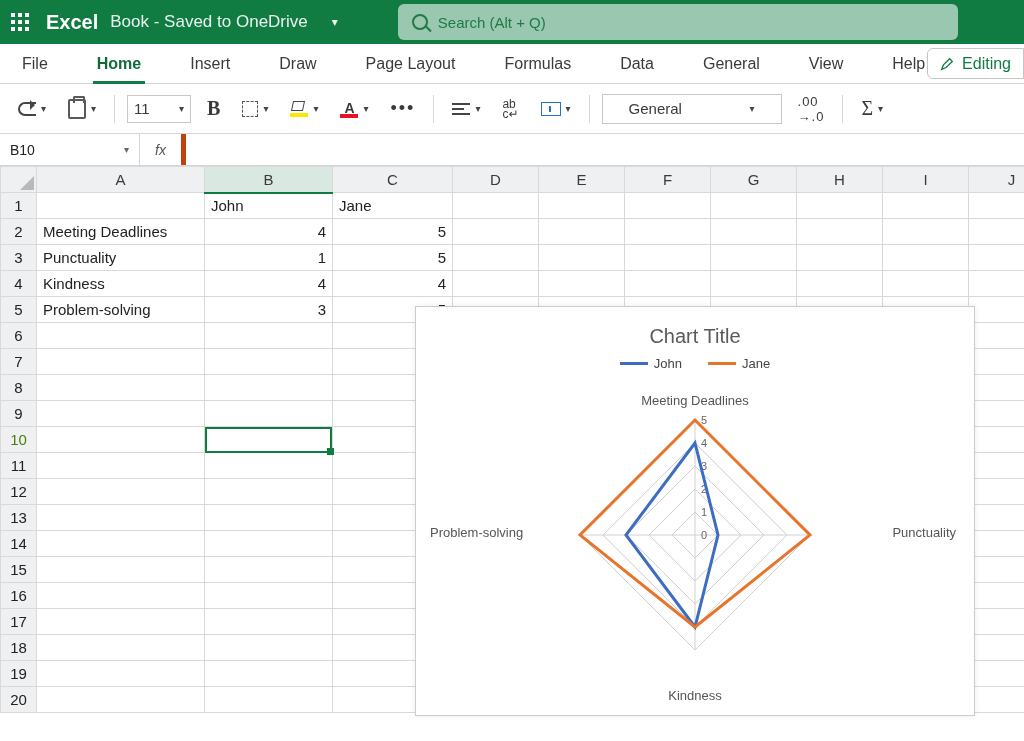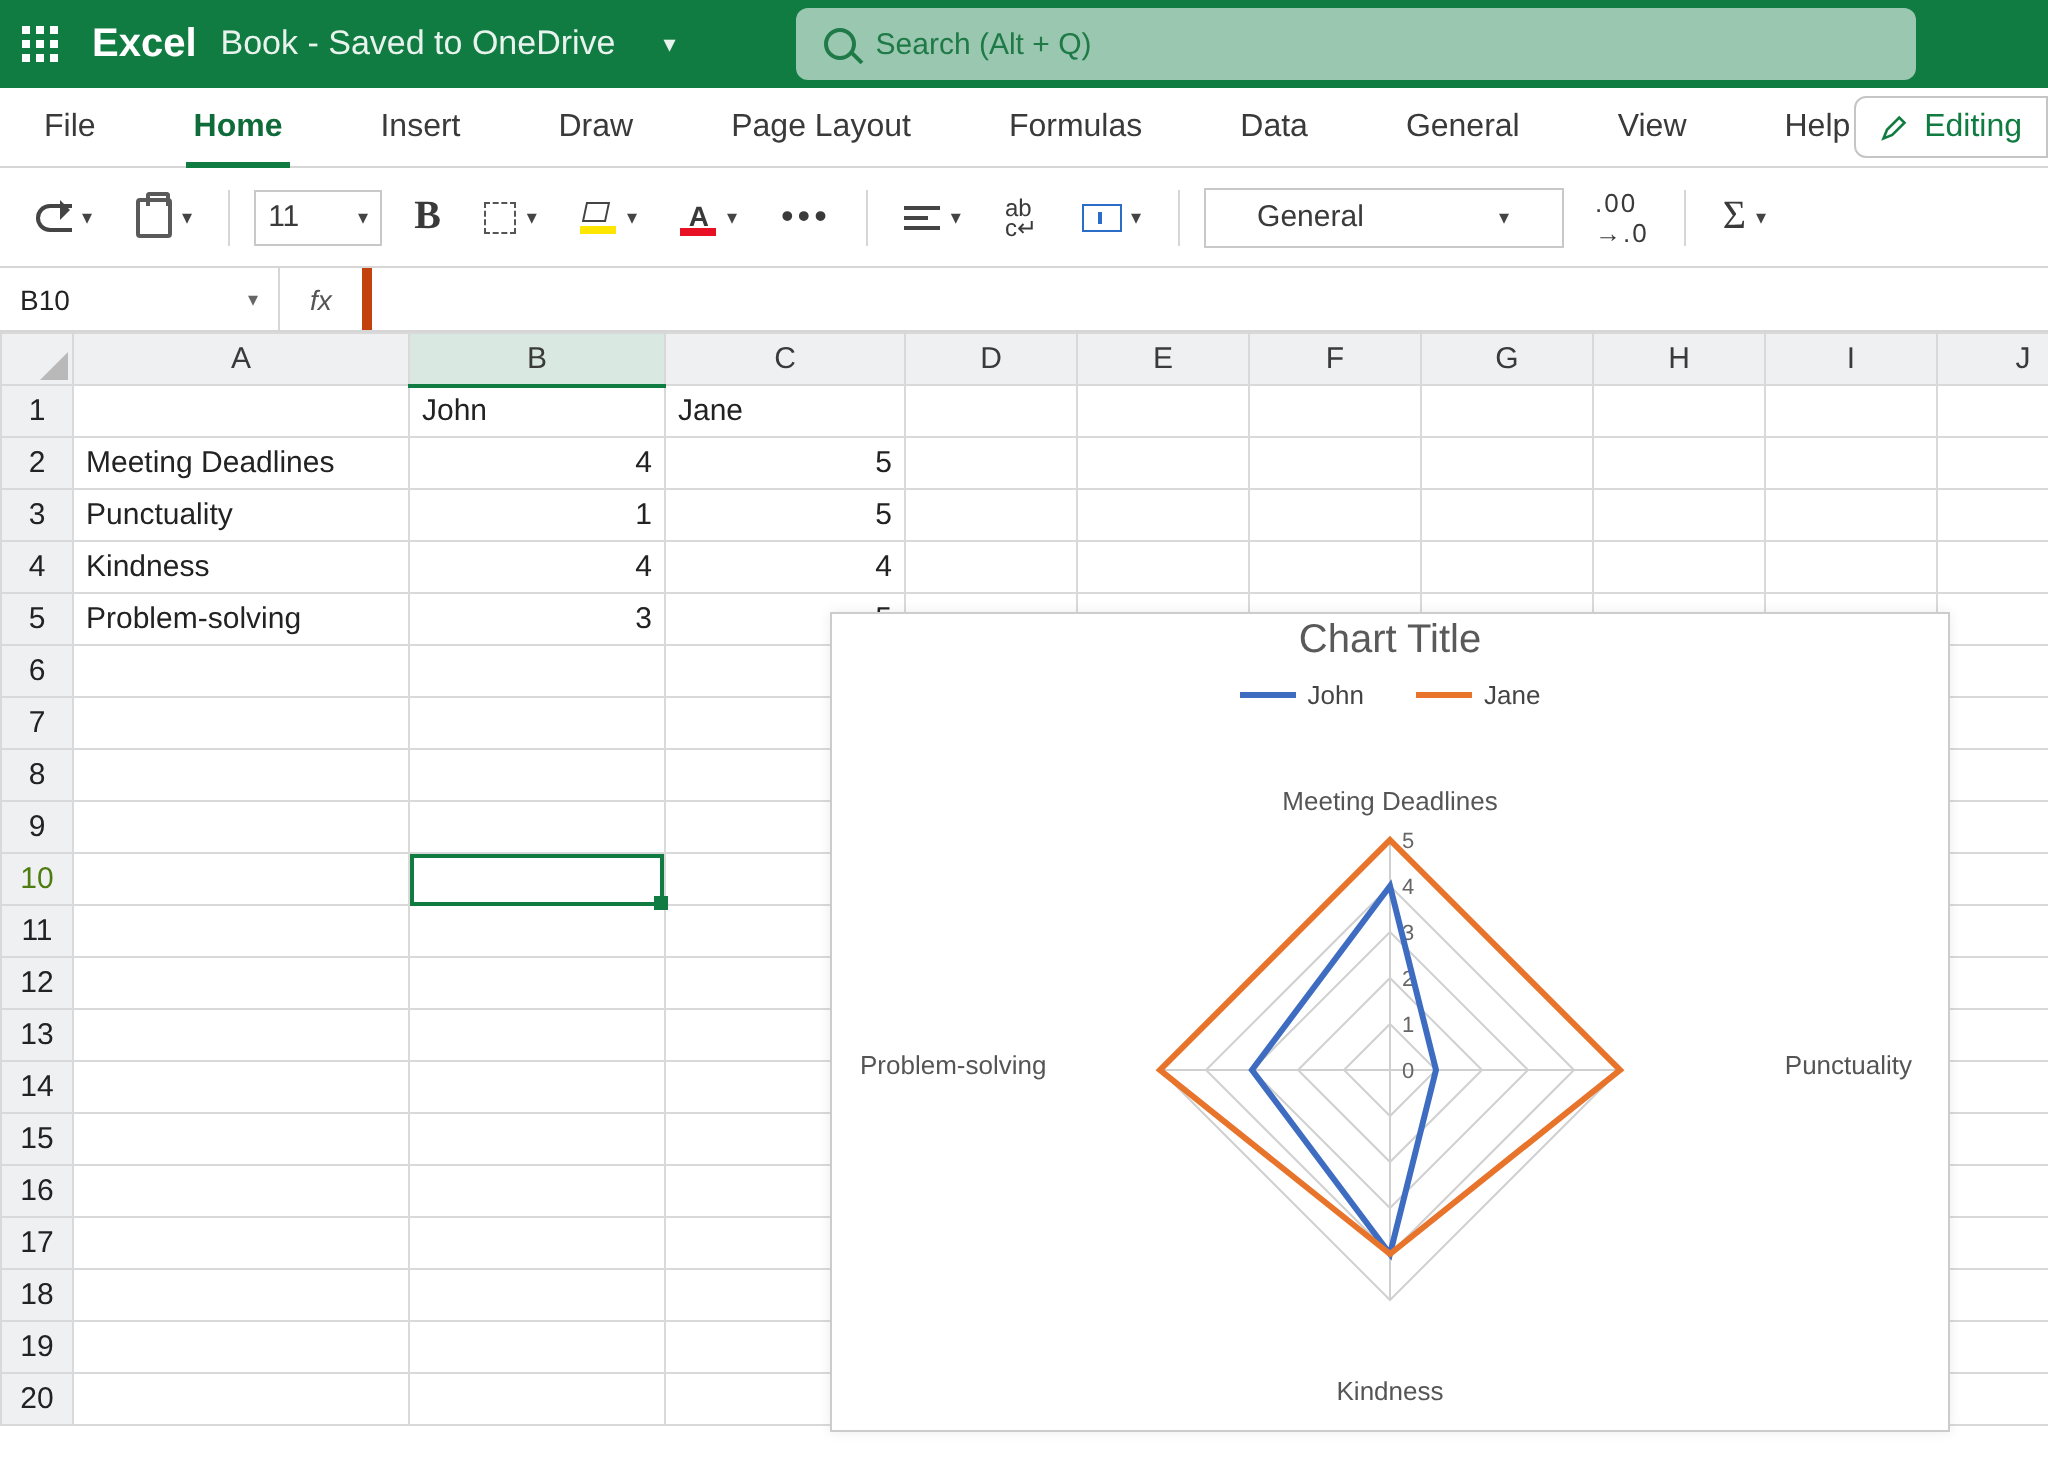--- a/index.html
+++ b/index.html
@@ -74,21 +74,21 @@
   table.sheet td.num { text-align:right; }
   th.col-B { background:#d9e8e0 !important; color:#0e6235; font-weight:600; border-bottom:2px solid #107c41 !important; }
   tbody tr.row-active th { color:#4d7c0f; font-weight:400; }
   .col-A{width:168px;} .col-B{width:128px;} .col-C{width:120px;}
   .col-D,.col-E,.col-F,.col-G,.col-H,.col-I,.col-J{width:86px;}
   .sel-outline { position:absolute; border:2px solid #107c41; pointer-events:none; }
   .sel-outline::after{content:"";position:absolute;right:-4px;bottom:-4px;width:7px;height:7px;background:#107c41;}
 
   
   .chart { position:absolute; left:415px; top:140px; width:560px; height:410px; background:#fff; border:1px solid #ccc; box-shadow:0 0 6px rgba(0,0,0,.08); }
-  .chart .title { text-align:center; font-size:20px; color:#5a5a5a; margin-top:2px; }
+  .chart .title { text-align:center; font-size:20px; color:#5a5a5a; margin-top:18px; }
   .legend { display:flex; justify-content:center; gap:26px; margin-top:8px; font-size:13px; color:#444; }
   .legend .item{display:flex;align-items:center;gap:6px;}
   .swatch-line{width:28px;height:3px;}
   .sw-blue{background:#3d6cc0;}
   .sw-orange{background:#e8742c;}
   .radar { position:absolute; left:50%; top:56%; transform:translate(-50%,-50%); }
   .axis-label { position:absolute; font-size:13px; color:#555; white-space:nowrap; }
 </style>
 </head>
 <body>

